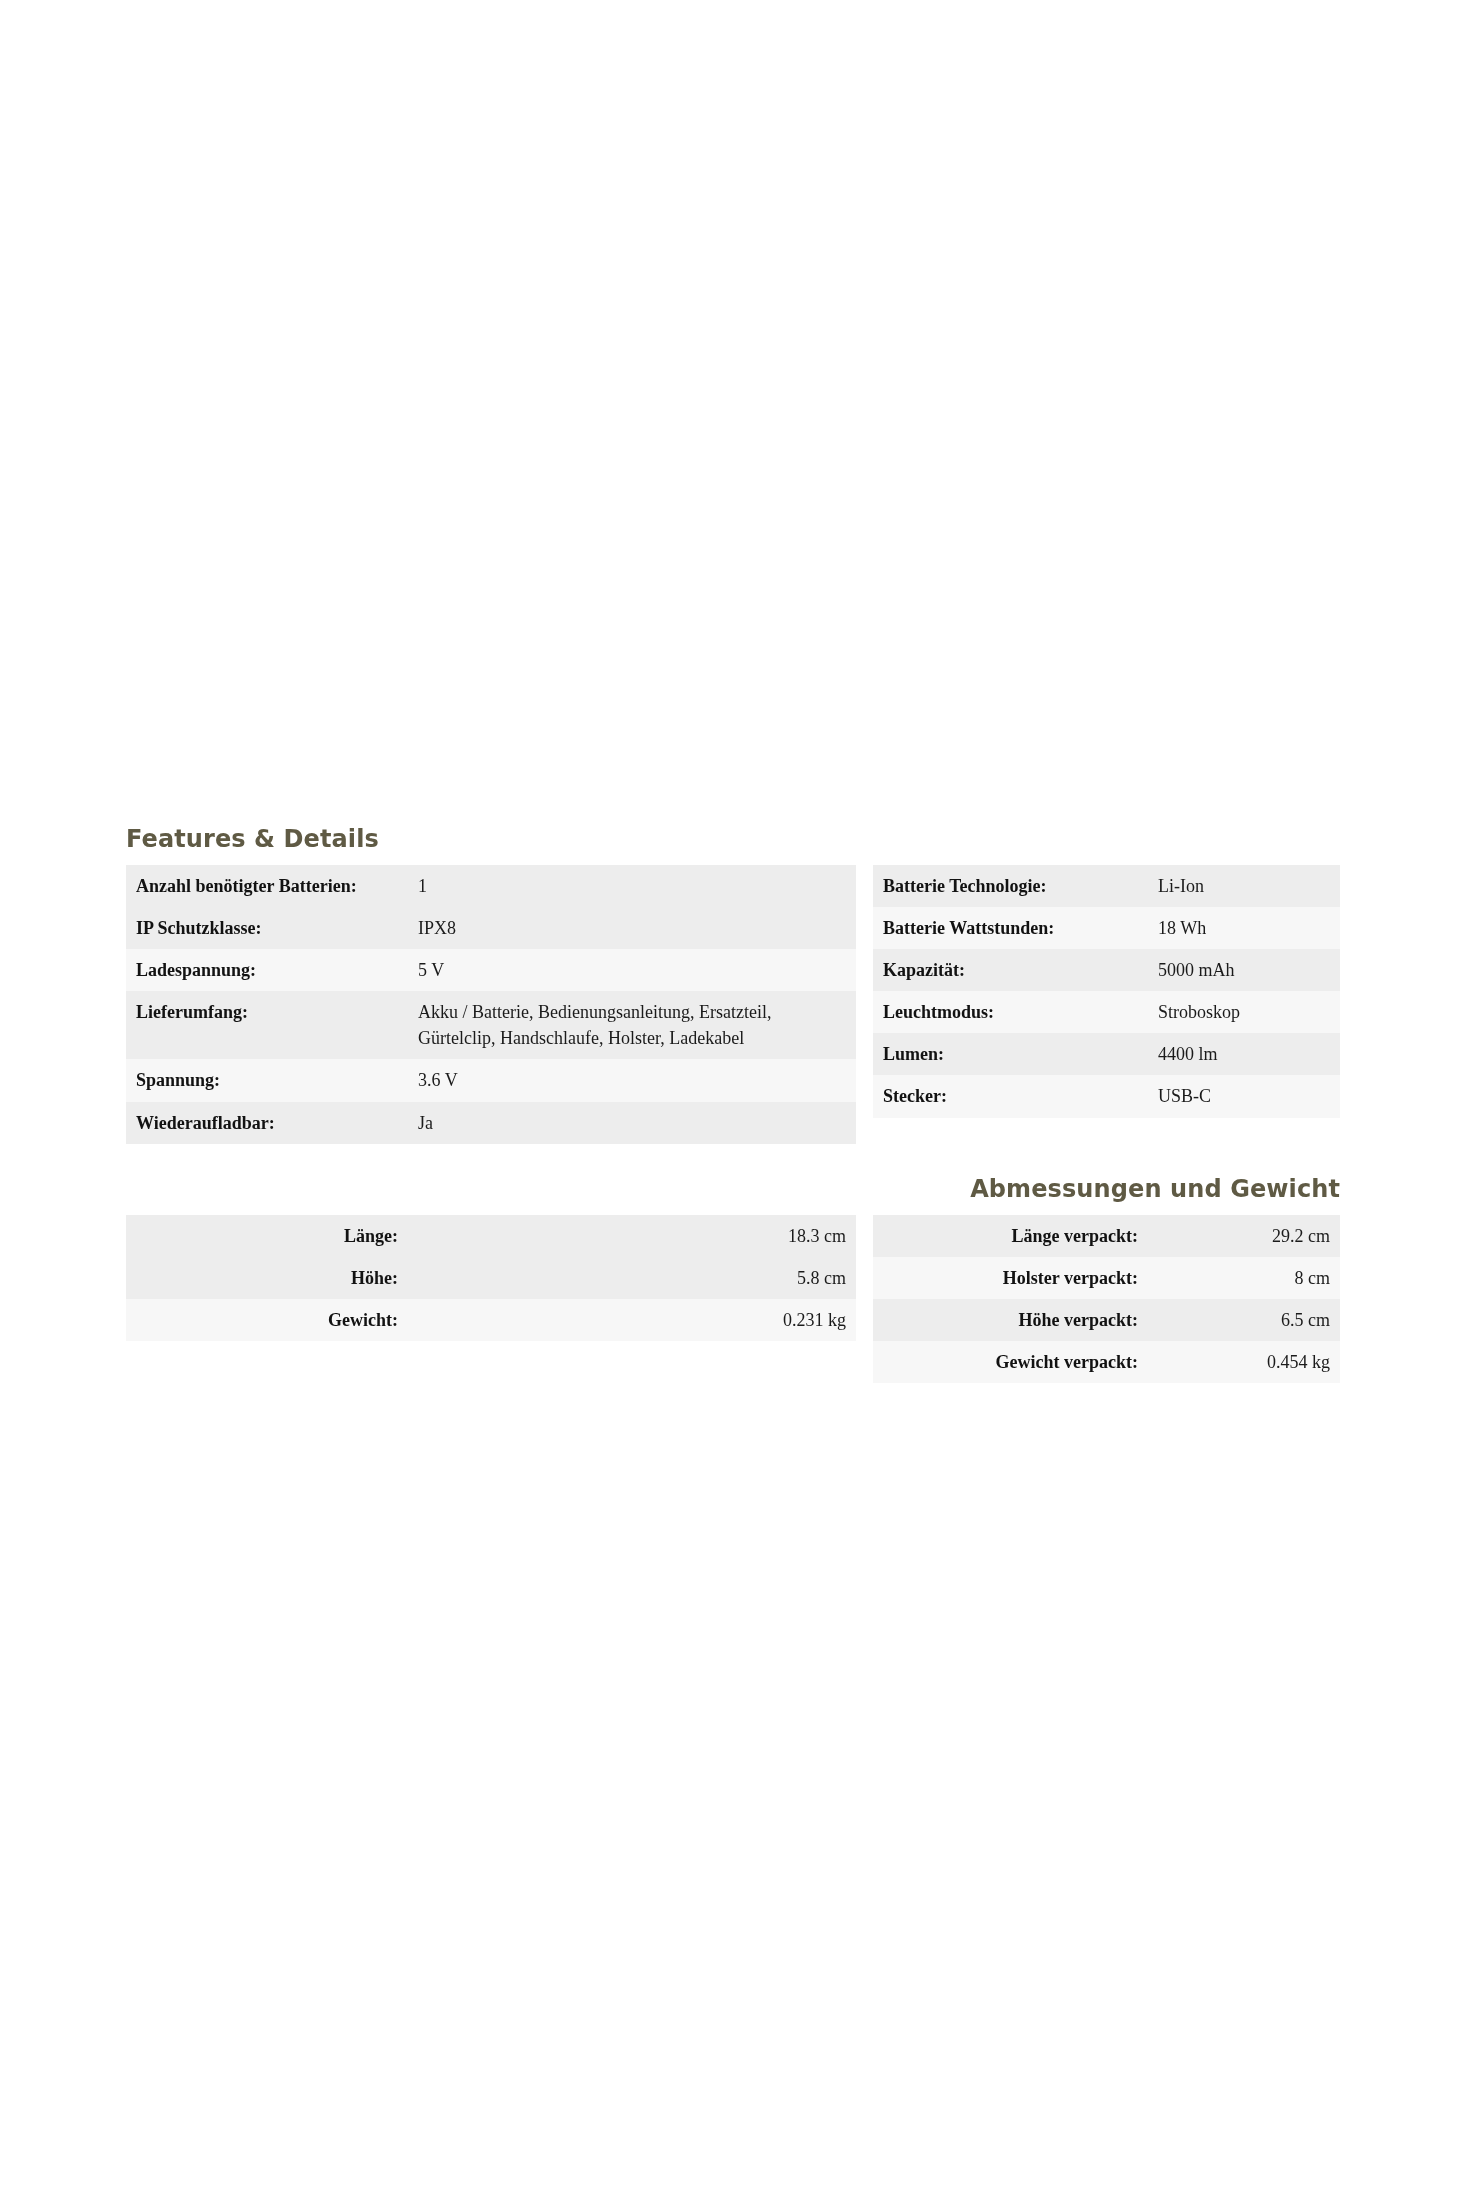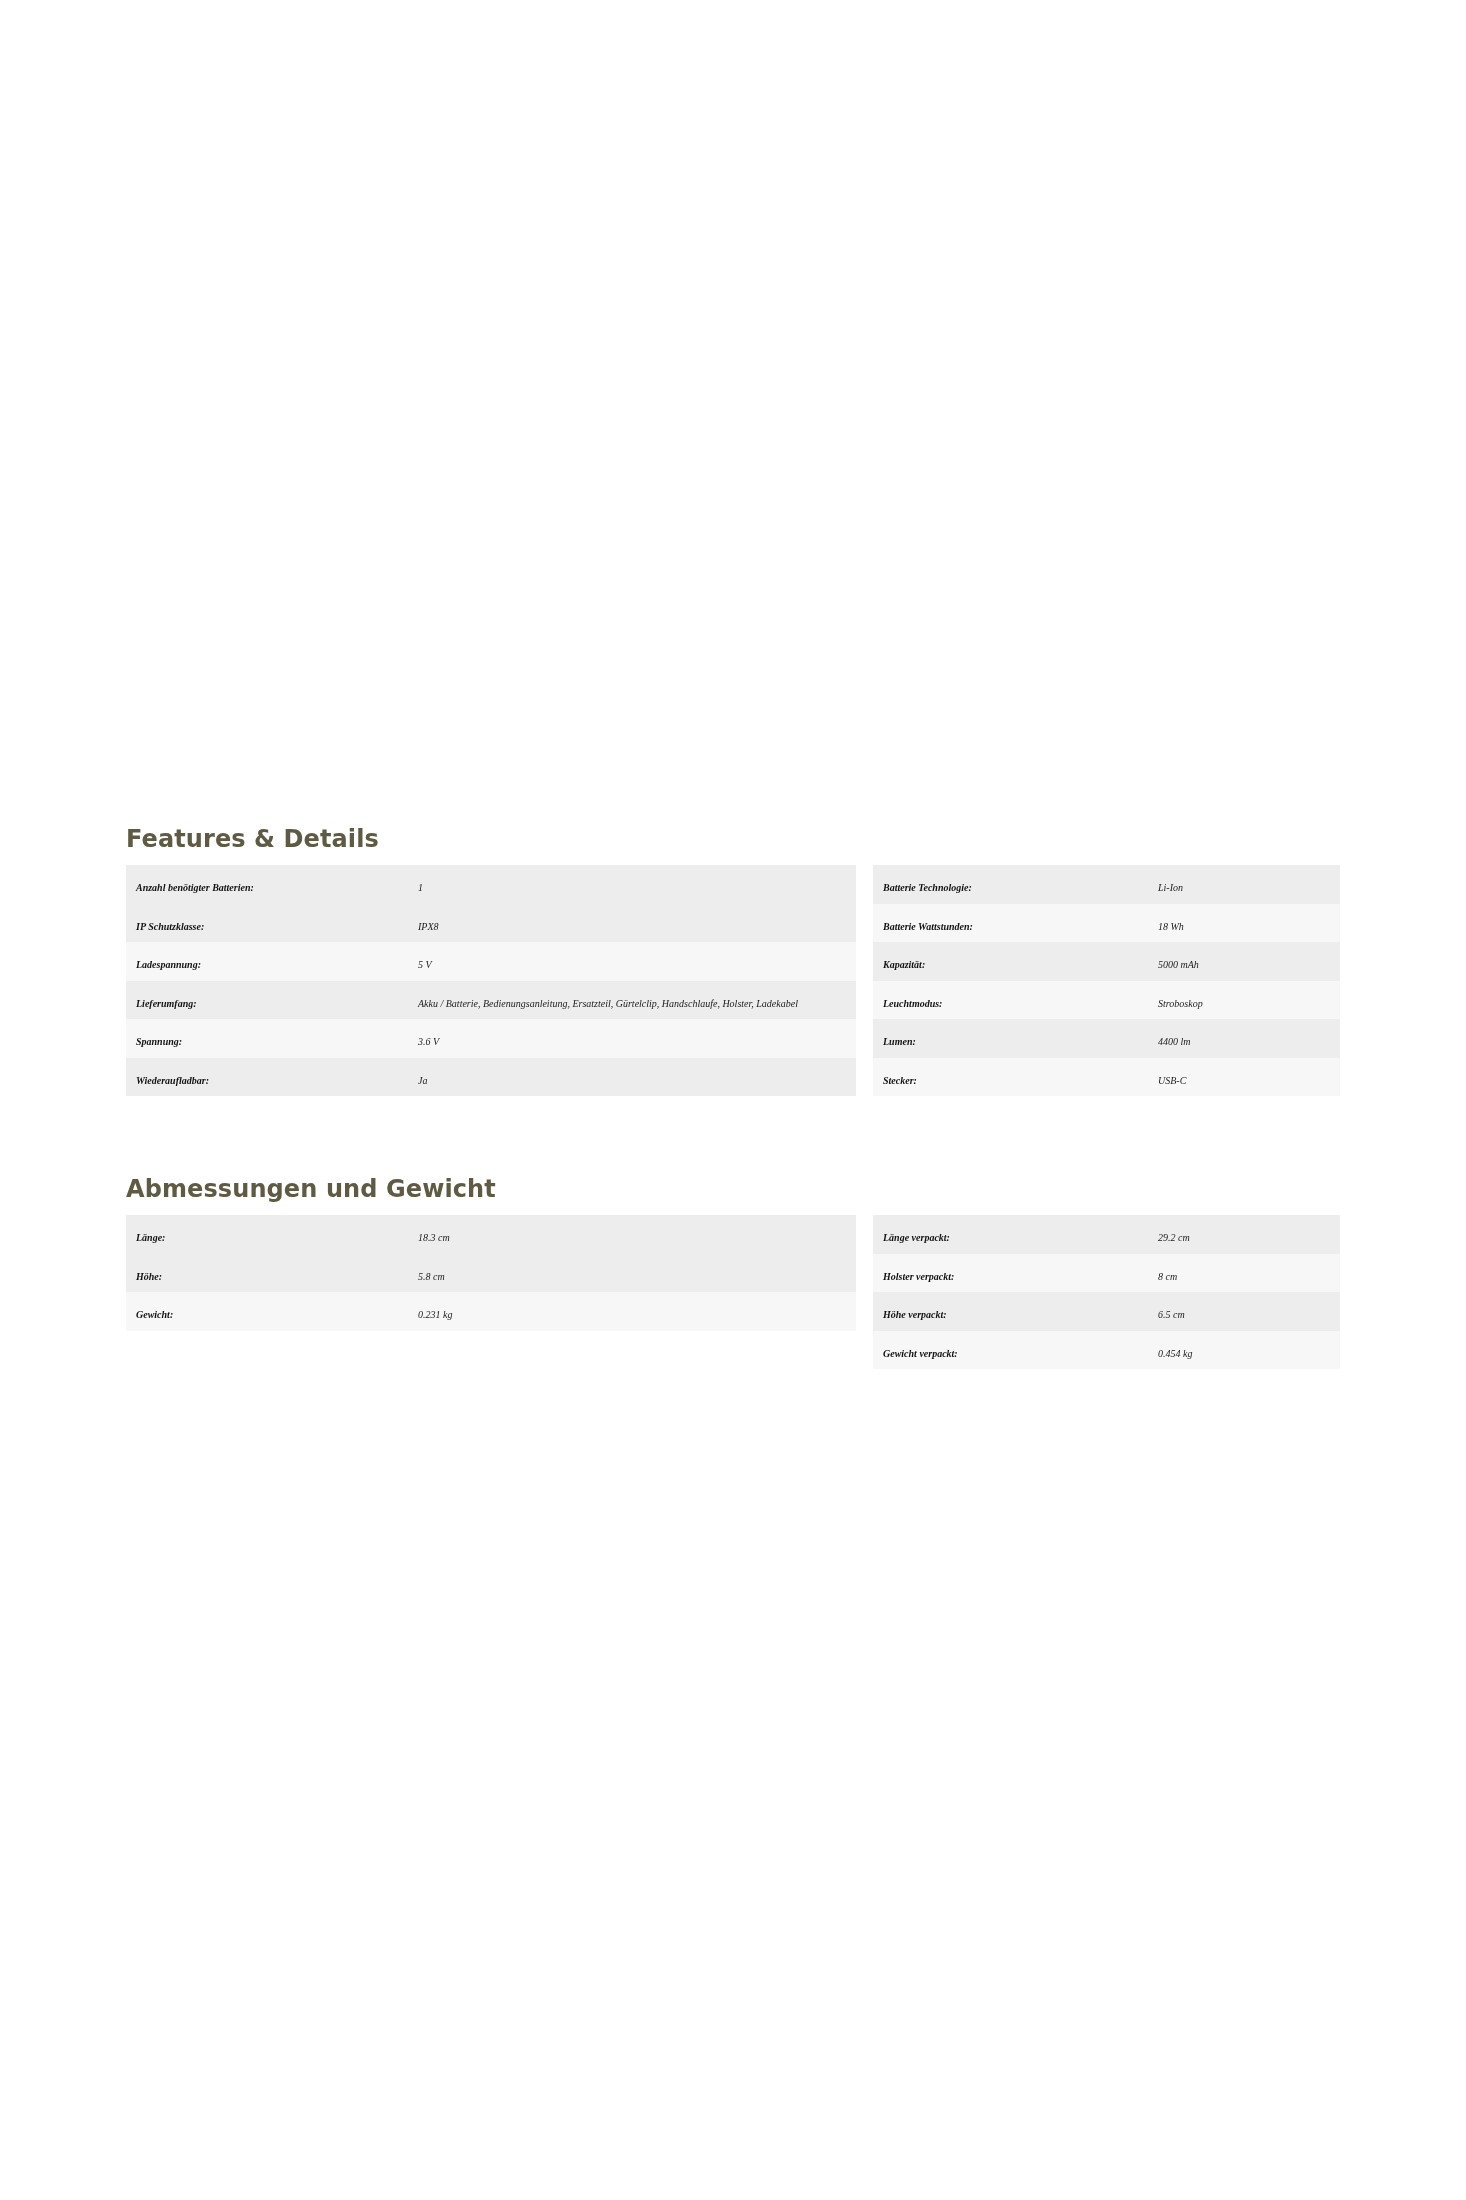--- a/index.html
+++ b/index.html
@@ -20,21 +20,21 @@
     top: 0;
     width: 1466px;
     height: 2200px;
   }
   .section {
     position: absolute;
     left: 126px;
     width: 1214px;
   }
   #features-section { top: 825px; }
-  #dimensions-section { top: 1175px; }
+  #dimensions-section { top: 1175px; text-align: right; }
 
   .section-title {
     font-family: "DejaVu Sans", sans-serif;
     font-weight: bold;
     font-size: 24px;
     color: #5f5a44;
     letter-spacing: 0.1px;
     margin: 0 0 12px 0;
   }
 
@@ -56,25 +56,24 @@
     border-collapse: collapse;
     table-layout: fixed;
   }
   table.spec tr.odd td {
     background: #ededed;
   }
   table.spec tr.even td {
     background: #f7f7f7;
   }
   table.spec td {
-    padding: 16px 10px 8px 10px;
-    font-size: 10px;
+    padding: 8px 10px 8px 10px;
+    font-size: 18px;
     line-height: 1.45;
     vertical-align: top;
-    font-style: italic;
   }
   table.spec td.label {
     font-weight: bold;
     color: #121212;
     width: 262px;
   }
   table.spec td.value {
     color: #1b1b1b;
   }
   .col.right table.spec td.label {

